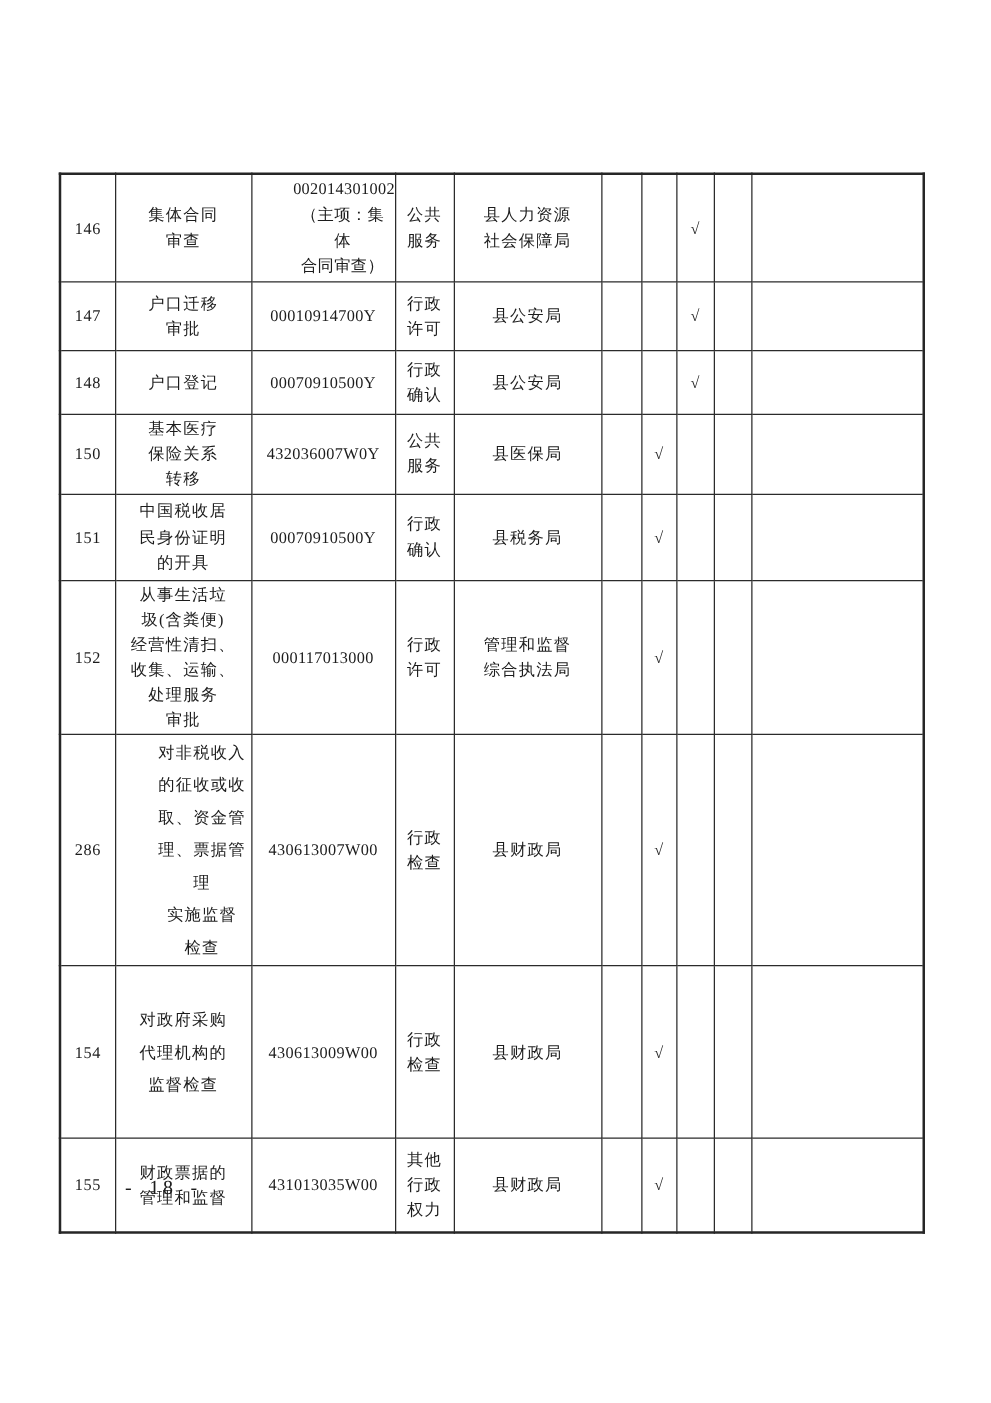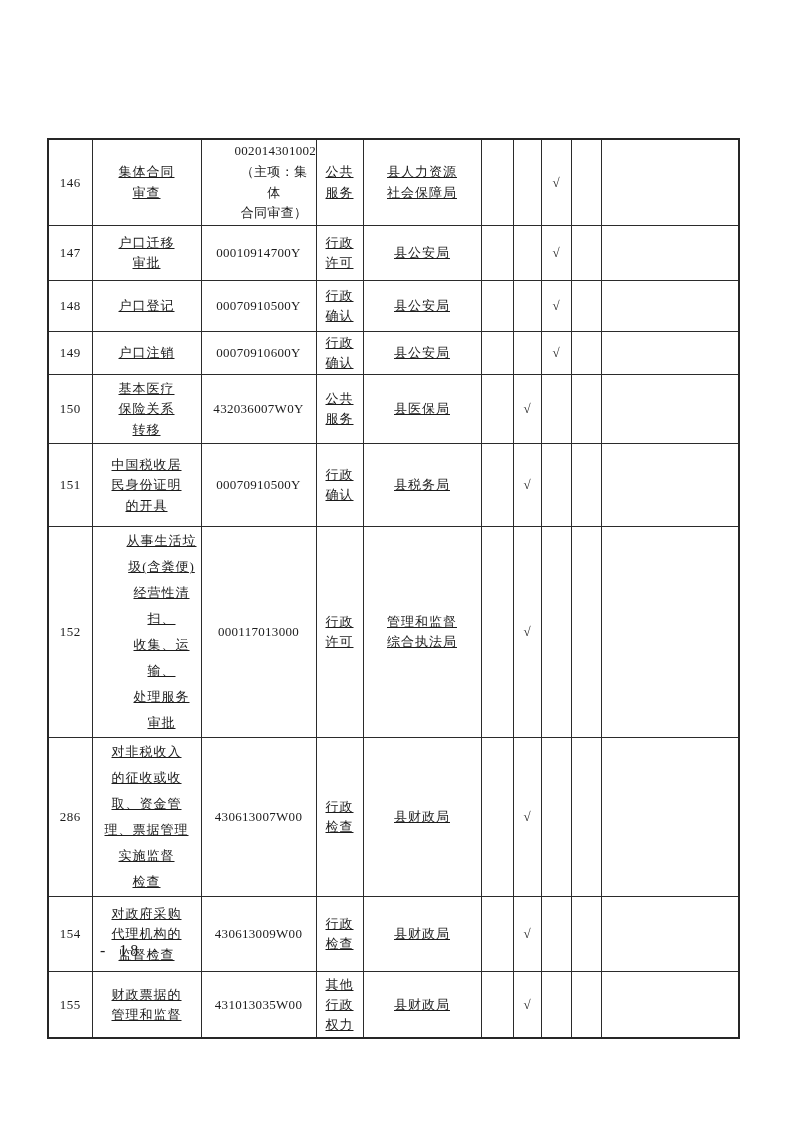--- a/index.html
+++ b/index.html
@@ -31,21 +31,21 @@
     vertical-align: middle;
     padding: 1px 2px;
     font-size: 13px;
     line-height: 1.55;
     white-space: pre-line;
     overflow: hidden;
     color: #1c1c1c;
   }
   td.c-no   { font-size: 14px; letter-spacing: 0.5px; }
   td.c-code { font-size: 13.5px; letter-spacing: 0.3px; }
-  td.c-name, td.c-type, td.c-dept { letter-spacing: 1px; text-decoration: underline; }
+  td.c-name, td.c-type, td.c-dept { letter-spacing: 1px; }
   td.c-mark { font-size: 12.5px; }
 
   
   tbody tr:nth-child(1)  { height: 84px;  }
   tbody tr:nth-child(2)  { height: 55px;  }
   tbody tr:nth-child(3)  { height: 51px;  }
   tbody tr:nth-child(4)  { height: 43px;  }
   tbody tr:nth-child(5)  { height: 69px;  }
   tbody tr:nth-child(6)  { height: 83px;  }
   tbody tr:nth-child(7)  { height: 161px; }
@@ -128,33 +128,20 @@
     <td class="c-type">行政
 确认</td>
     <td class="c-dept">县公安局</td>
     <td class="c-mark"></td>
     <td class="c-mark"></td>
     <td class="c-mark">√</td>
     <td class="c-mark"></td>
     <td class="c-mark c-last"></td>
   </tr>
 
-  <tr>
-    <td class="c-no">149</td>
-    <td class="c-name">户口注销</td>
-    <td class="c-code">00070910600Y</td>
-    <td class="c-type">行政
-确认</td>
-    <td class="c-dept">县公安局</td>
-    <td class="c-mark"></td>
-    <td class="c-mark"></td>
-    <td class="c-mark">√</td>
-    <td class="c-mark"></td>
-    <td class="c-mark c-last"></td>
-  </tr>
 
   <tr>
     <td class="c-no">150</td>
     <td class="c-name">基本医疗
 保险关系
 转移</td>
     <td class="c-code">432036007W0Y</td>
     <td class="c-type">公共
 服务</td>
     <td class="c-dept">县医保局</td>

